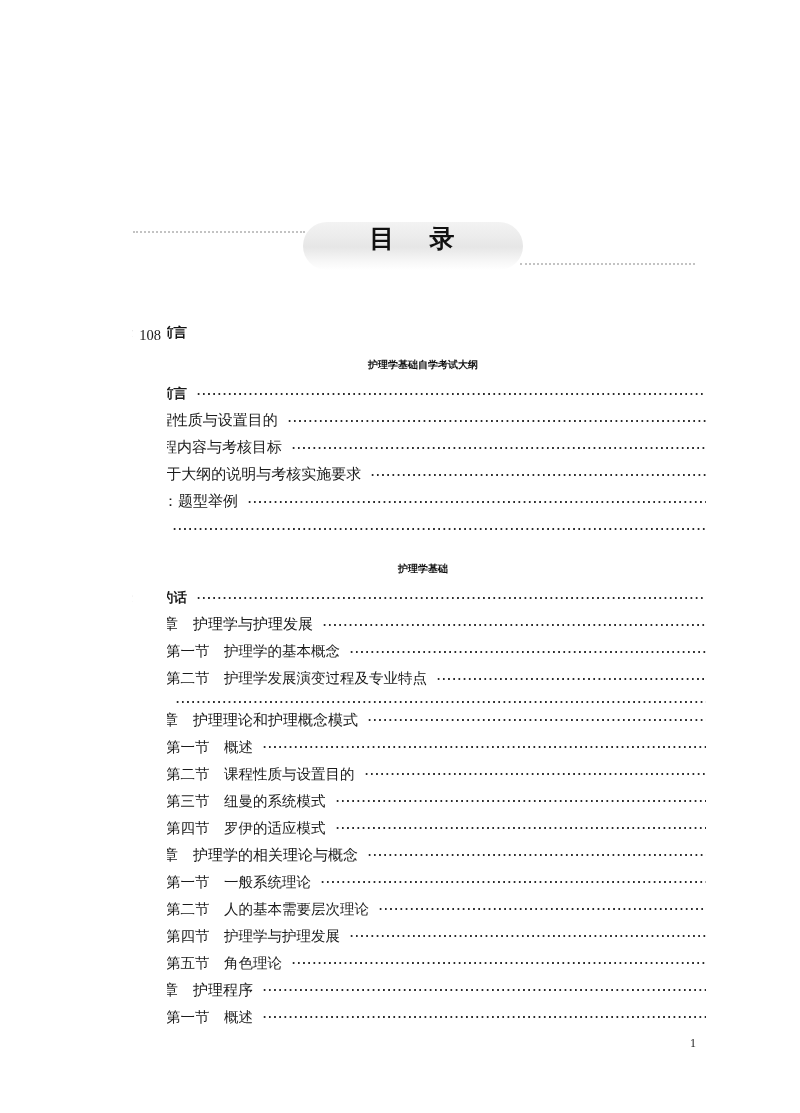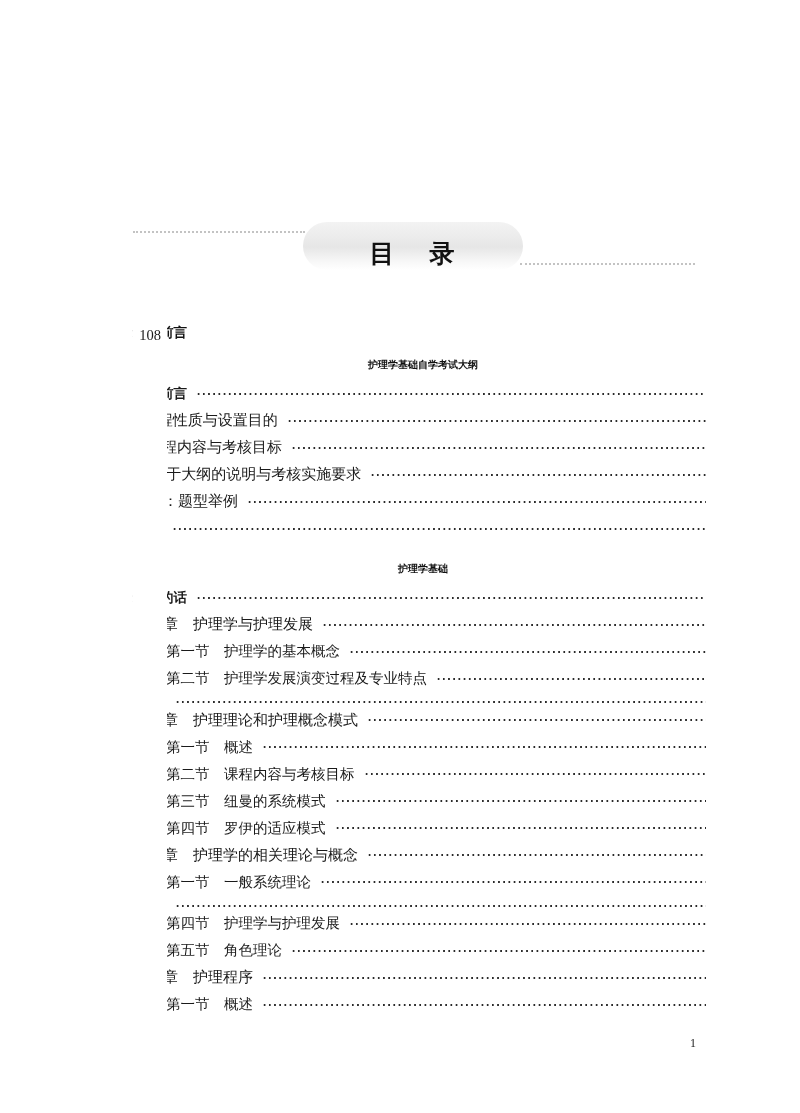--- a/index.html
+++ b/index.html
@@ -55,21 +55,21 @@
     width: 220px;
     height: 48px;
     border-radius: 26px;
     background: linear-gradient(180deg,
                 #f3f3f3 0%,
                 #ebebeb 34%,
                 #e6e6e6 52%,
                 #f7f7f7 82%,
                 #ffffff 100%);
     display: flex;
-    align-items: flex-end;
+    align-items: flex-start;
     justify-content: center;
   }
   .pill-title {
     font-family: "Liberation Serif", "DejaVu Serif", serif;
     font-weight: bold;
     font-size: 25px;
     letter-spacing: 2px;
     color: #111;
     white-space: pre;
   }
@@ -250,21 +250,21 @@
           <span class="label">第二章　护理理论和护理概念模式</span>
           <span class="leader"></span>
           <span class="page">64</span>
         </div>
         <div class="entry sect">
           <span class="label">第一节　概述</span>
           <span class="leader"></span>
           <span class="page">64</span>
         </div>
         <div class="entry sect">
-          <span class="label">第二节　课程内容与考核目标</span>
+          <span class="label">第二节　课程性质与设置目的</span>
           <span class="leader"></span>
           <span class="page">68</span>
         </div>
         <div class="entry sect">
           <span class="label">第三节　纽曼的系统模式</span>
           <span class="leader"></span>
           <span class="page">73</span>
         </div>
         <div class="entry sect">
           <span class="label">第四节　罗伊的适应模式</span>
@@ -275,20 +275,21 @@
           <span class="label">第三章　护理学的相关理论与概念</span>
           <span class="leader"></span>
           <span class="page">82</span>
         </div>
         <div class="entry sect">
           <span class="label">第一节　一般系统理论</span>
           <span class="leader"></span>
           <span class="page">83</span>
         </div>
         <div class="entry sect">
+          <span class="label">第二节　人的基本需要层次理论</span>
           <span class="leader"></span>
           <span class="page">86</span>
         </div>
         <div class="entry sect">
           <span class="label">第四节　护理学与护理发展</span>
           <span class="leader"></span>
           <span class="page">96</span>
         </div>
         <div class="entry sect">
           <span class="label">第五节　角色理论</span>

